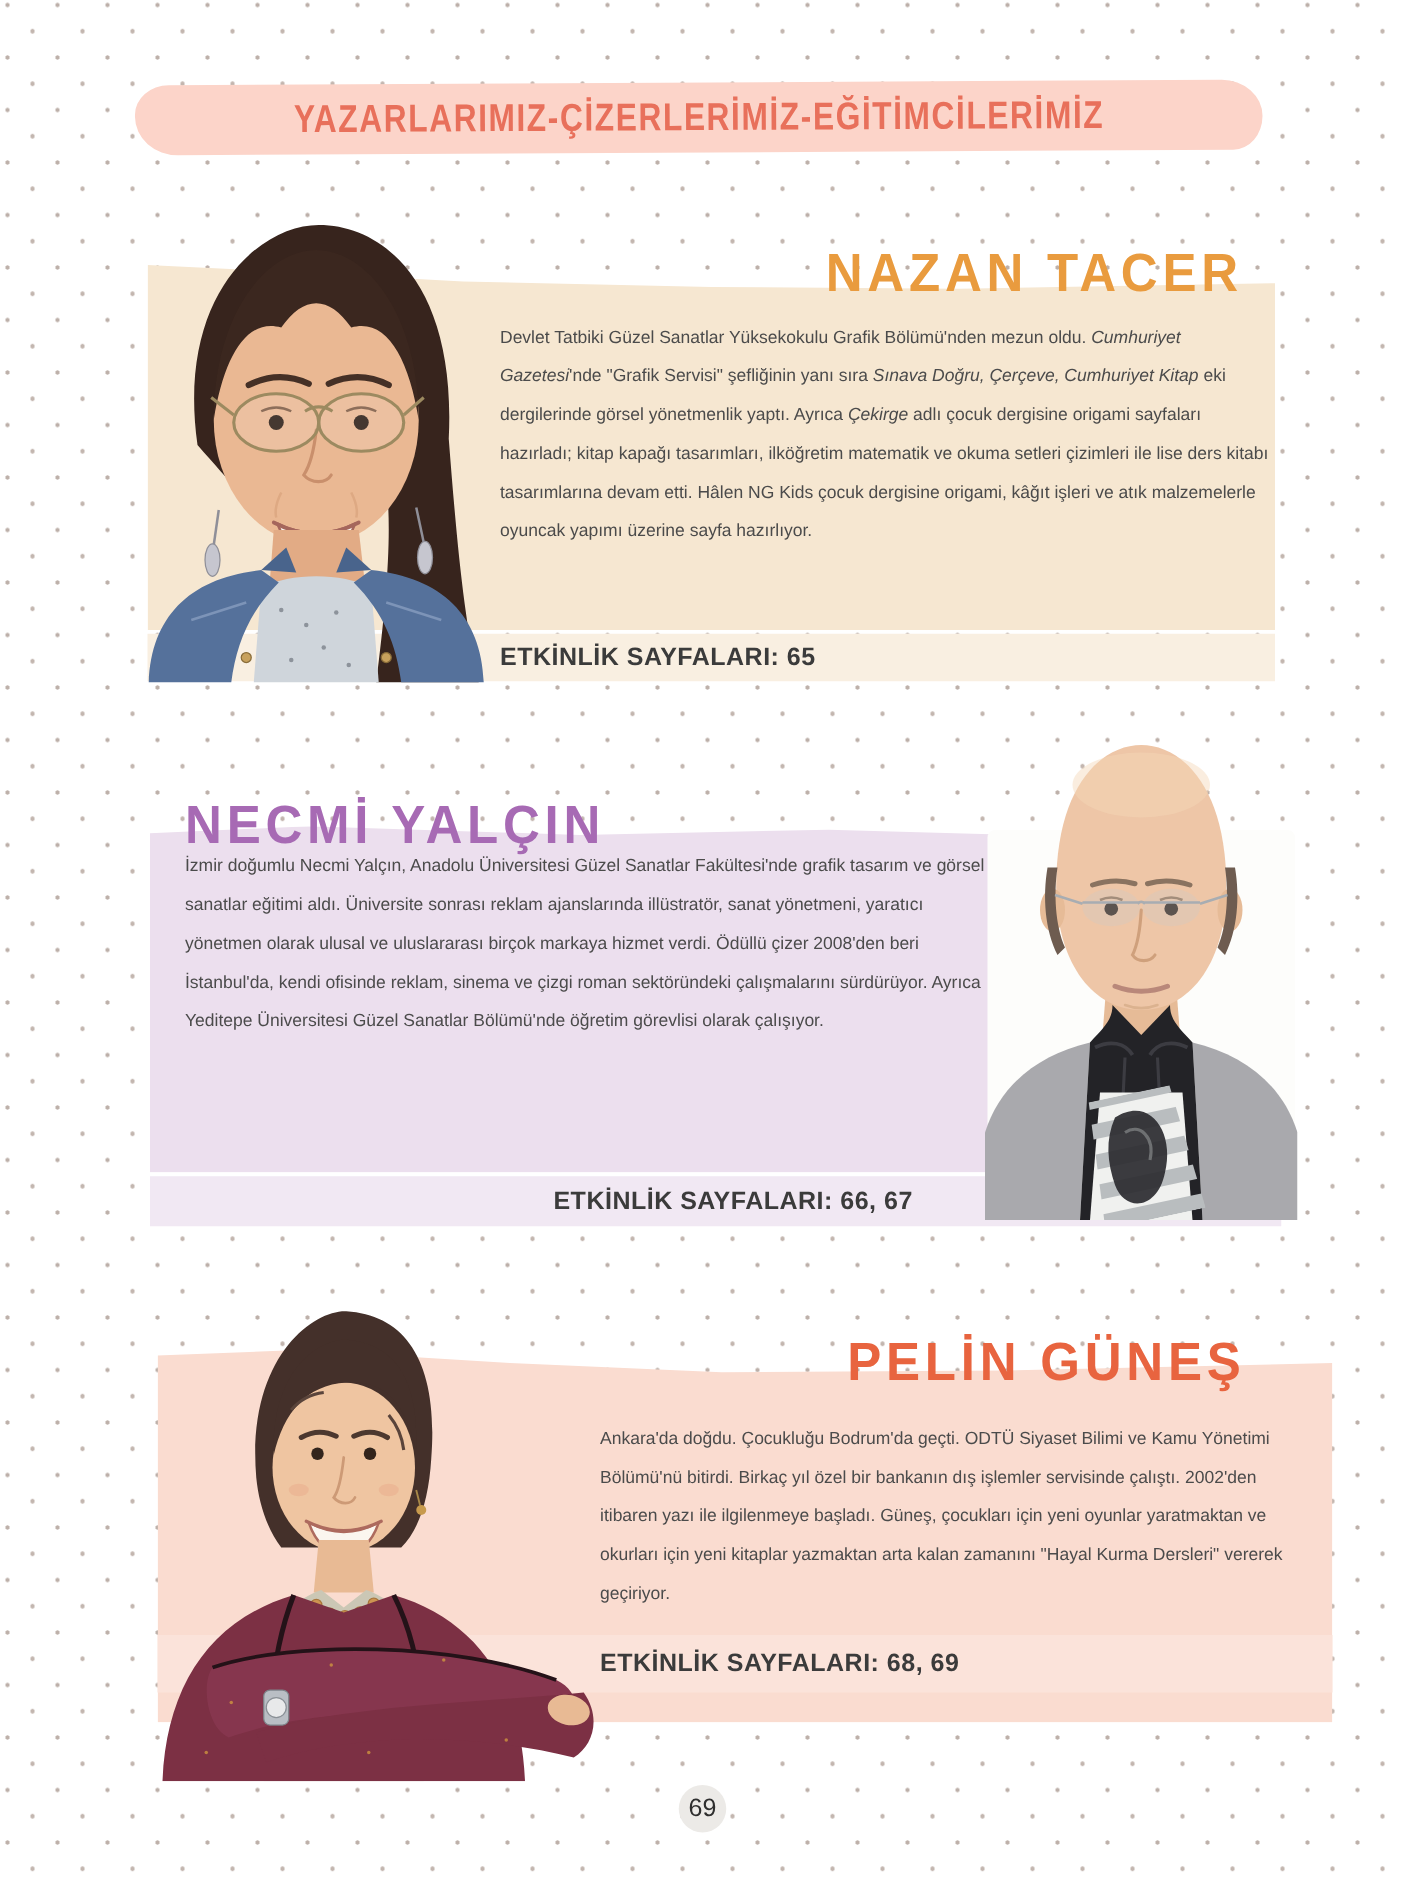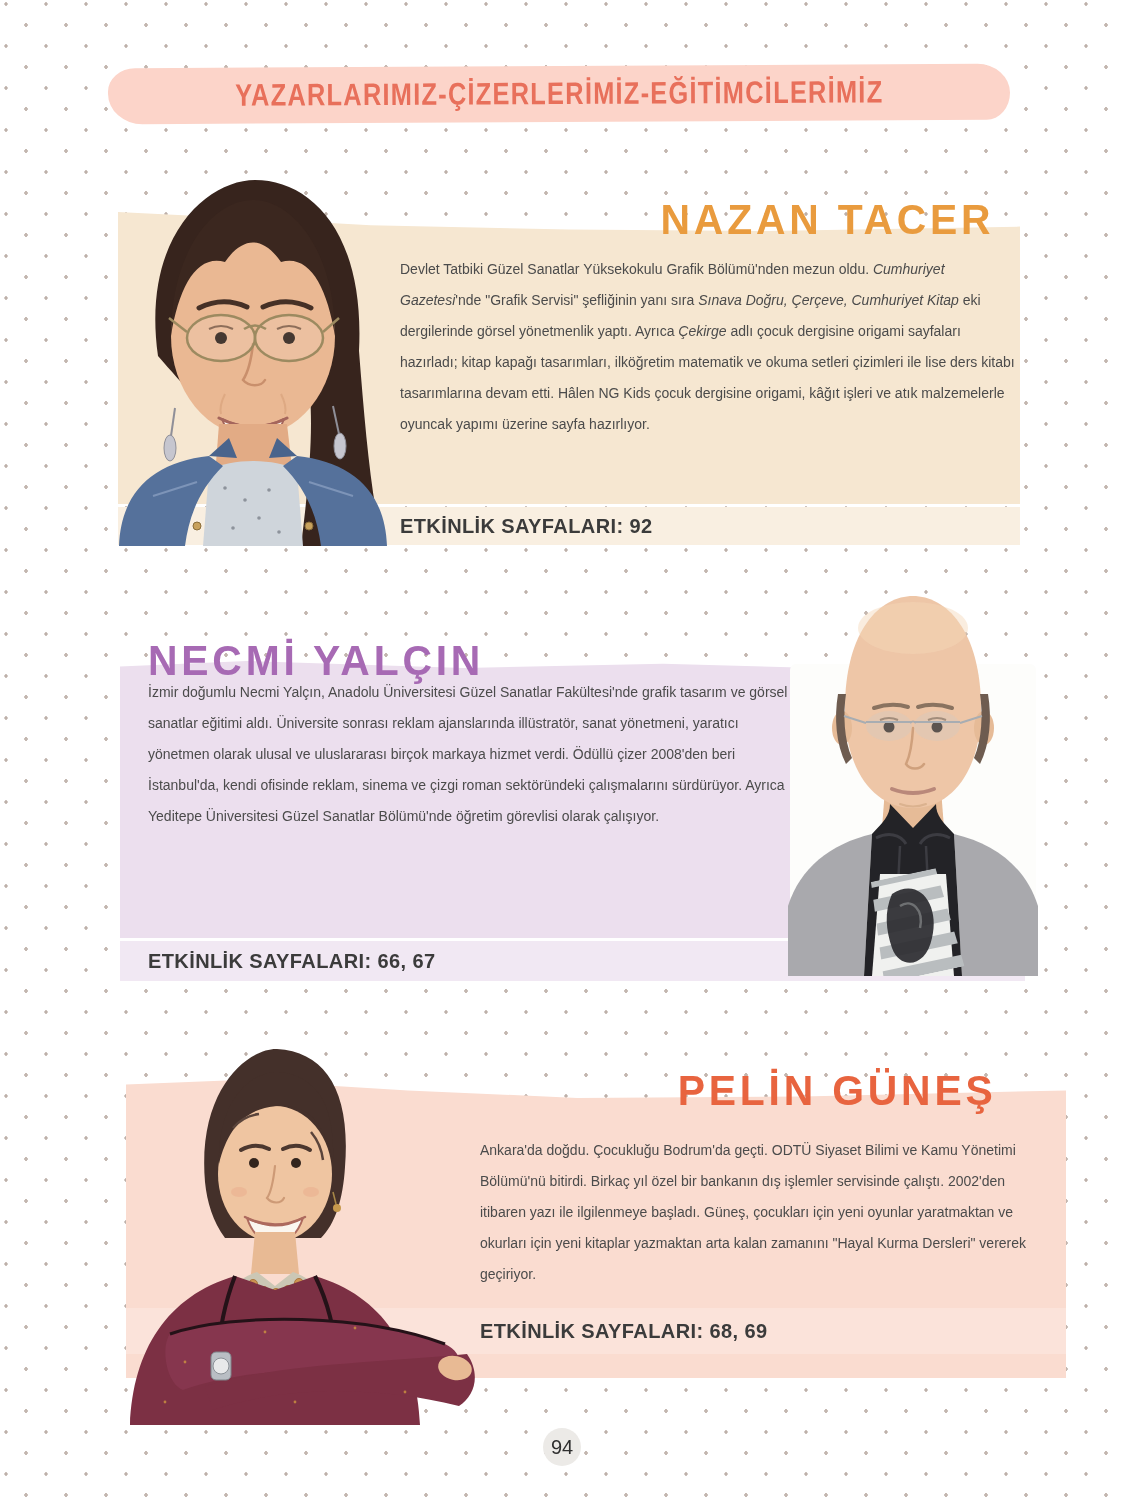--- a/index.html
+++ b/index.html
@@ -28,21 +28,21 @@
   }
   .panel{position:absolute;z-index:1;}
   .p1{left:118px;top:212px;width:902px;height:292px;background:var(--panel1-bg,#f6e7d1);
       clip-path:polygon(0 0,10% 1.5%,28% 4.5%,50% 6%,72% 6.5%,100% 5%,100% 100%,0 100%);}
   .p2{left:120px;top:661px;width:905px;height:277px;background:var(--panel2-bg,#ecdfee);
       clip-path:polygon(0 2%,14% 0,38% 2.5%,60% 1%,82% 3%,100% 1.5%,100% 100%,0 100%);}
   .p3{left:126px;top:1080px;width:940px;height:298px;background:var(--panel3-bg,#fadcd0);
       clip-path:polygon(0 1.5%,12% 0,30% 3.5%,48% 6%,72% 5.5%,100% 3.5%,100% 100%,0 100%);}
   .strip{position:absolute;z-index:1;display:flex;align-items:center;box-sizing:border-box;}
   .s1{left:118px;top:507px;width:902px;height:38px;background:var(--strip1-bg,#f9efe1);padding-left:282px;}
-  .s2{left:120px;top:941px;width:905px;height:40px;background:var(--strip2-bg,#f1e8f3);padding-left:28px;}
+  .s2{left:120px;top:941px;width:905px;height:40px;background:var(--strip2-bg,#f1e8f3);padding-left:28px;justify-content:center;}
   .s3{left:126px;top:1308px;width:940px;height:46px;background:var(--strip3-bg,#fbe3da);padding-left:354px;}
   .etk{font-weight:700;font-size:20px;letter-spacing:.4px;color:var(--label-text,#3b3b3b);}
   .title{position:absolute;z-index:3;font-weight:700;font-size:43px;letter-spacing:4px;
          white-space:nowrap;transform:scaleX(.95);}
   .t1{right:128px;top:166px;transform-origin:right center;color:var(--orange-title,#e99b3e);}
   .t2{left:148px;top:607px;transform-origin:left center;color:var(--purple-title,#a76ab4);}
   .t3{right:126px;top:1037px;transform-origin:right center;color:var(--coral-title,#e8643f);}
   .bio{position:absolute;z-index:3;font-size:14px;line-height:31px;color:var(--body-text,#4b4b4b);}
   .bio em{font-style:italic;}
   .b1{left:400px;top:254px;width:620px;}
@@ -64,21 +64,21 @@
 
 <div class="page">
 
   <header class="banner">
     <span>YAZARLARIMIZ-ÇİZERLERİMİZ-EĞİTİMCİLERİMİZ</span>
   </header>
 
   <section>
     <div class="panel p1"></div>
     <div class="strip s1">
-      <span class="etk">ETKİNLİK SAYFALARI: 92</span>
+      <span class="etk">ETKİNLİK SAYFALARI: 65</span>
     </div>
     <h1 class="title t1">NAZAN TACER</h1>
     <div class="bio b1"><span>Devlet Tatbiki Güzel Sanatlar Yüksekokulu Grafik Bölümü'nden mezun oldu. </span><em>Cumhuriyet Gazetesi</em><span>'nde "Grafik Servisi" şefliğinin yanı sıra </span><em>Sınava Doğru, Çerçeve, Cumhuriyet Kitap</em><span> eki dergilerinde görsel yönetmenlik yaptı. Ayrıca </span><em>Çekirge</em><span> adlı çocuk dergisine origami sayfaları hazırladı; kitap kapağı tasarımları, ilköğretim matematik ve okuma setleri çizimleri ile lise ders kitabı tasarımlarına devam etti. Hâlen NG Kids çocuk dergisine origami, kâğıt işleri ve atık malzemelerle oyuncak yapımı üzerine sayfa hazırlıyor.</span></div>
 
     <div class="photo ph1">
       <svg viewBox="0 0 280 380" aria-hidden="true">
         <g>
           <path d="M45 190 C28 70 95 14 142 14 C196 14 252 64 246 185 C252 262 258 330 270 380 L188 380 C196 316 200 268 197 230 L80 230 C70 218 58 205 45 190 Z" fill="#37241d"></path>
         </g>
         <g>
@@ -251,16 +251,16 @@
           <circle cx="240" cy="296" r="1.4" fill="#d9a13f" opacity=".7"></circle>
             <circle cx="290" cy="360" r="1.4" fill="#d9a13f" opacity=".7"></circle>
           <circle cx="180" cy="370" r="1.4" fill="#d9a13f" opacity=".7"></circle>
             <circle cx="50 " cy="370" r="1.4" fill="#d9a13f" opacity=".7"></circle>
         </g>
       </svg>
     </div>
   </section>
 
   <div class="pagenum">
-    <span>94</span>
+    <span>69</span>
   </div>
 
 </div>
 
 </body></html>

